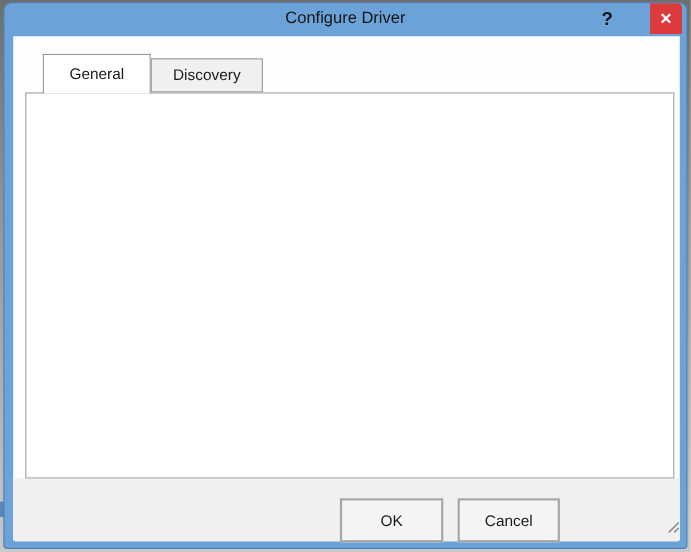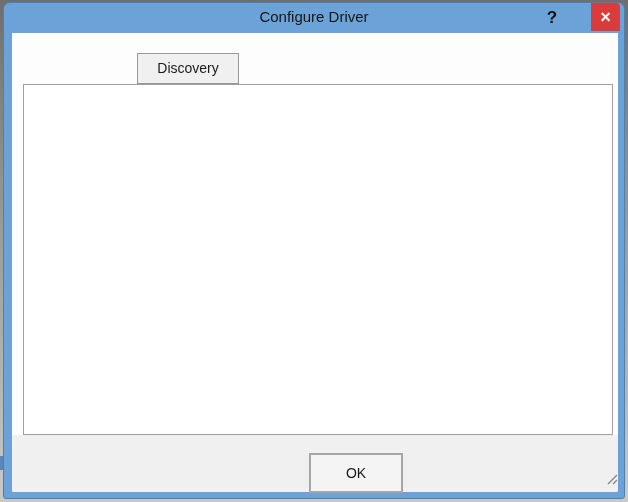--- a/index.html
+++ b/index.html
@@ -132,20 +132,21 @@
   <div class="titlebar">
     <div class="title">Configure Driver</div>
     <div class="help-btn">?</div>
     <div class="close-btn">✕</div>
   </div>
 
   <div class="content">
 
     <div class="bottom-strip"></div>
 
+    <div class="tab tab-general">General</div>
     <div class="tab tab-advanced">Discovery</div>
 
     <div class="panel"></div>
 
     <div class="field-label" style="left:27px; top:70px;">Name:</div>
     <input class="text-input" style="left: 27px; top: 98px; width: 276px;" value="TEST">
 
     <div class="field-label" style="left:319px; top:70px;">Discovery Method:</div>
     <div class="select-box">
       <span>Device List / Range</span>
@@ -188,20 +189,21 @@
         <div class="row-action">✕</div>
       </div>
     </div>
 
     <div class="side-btn" style="top:151px;">Add New</div>
     <div class="side-btn" style="top:189px;">Delete</div>
     <div class="side-btn" style="top:227px;">Copy</div>
     <div class="side-btn" style="top:265px;">Paste</div>
 
     <div class="footer-btn btn-ok">OK</div>
+    <div class="footer-btn btn-cancel">Cancel</div>
 
     <svg class="resize-grip" width="14" height="14" viewBox="0 0 14 14">
       <line x1="4" y1="13" x2="13" y2="4" stroke="#8a8a8a" stroke-width="1.4"></line>
       <line x1="9" y1="13" x2="13" y2="9" stroke="#8a8a8a" stroke-width="1.4"></line>
     </svg>
 
   </div>
 </div>
 
 </body></html>

